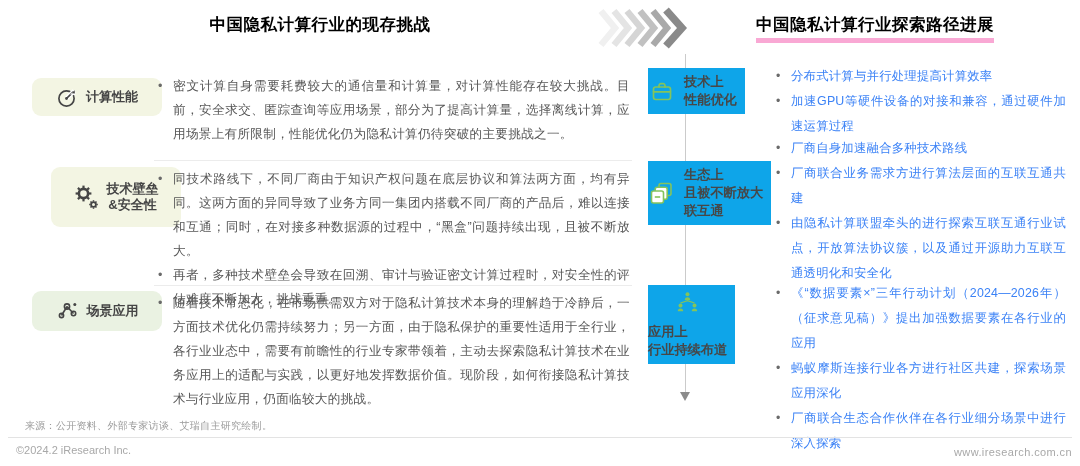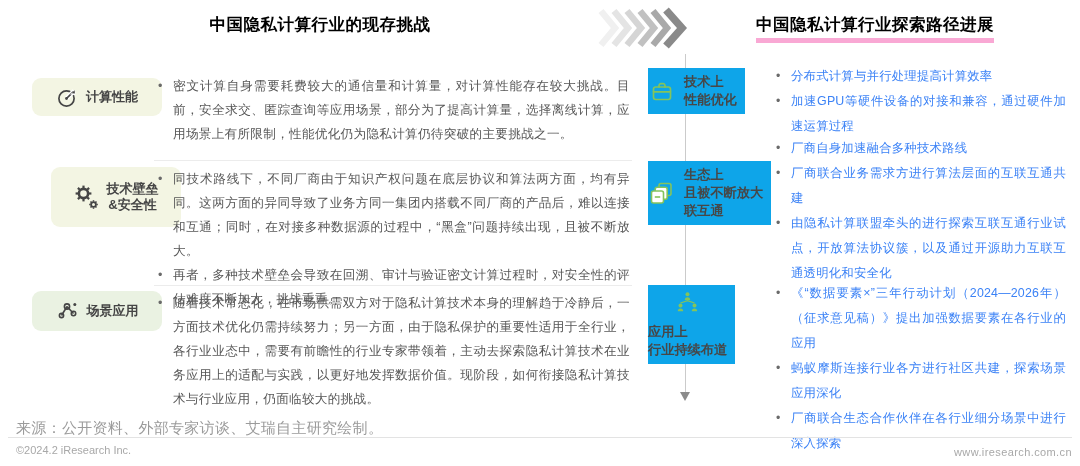--- a/index.html
+++ b/index.html
@@ -40,21 +40,21 @@
   .timeline-arrow{position:absolute;left:680px;top:392px;width:0;height:0;
     border-left:5.5px solid transparent;border-right:5.5px solid transparent;border-top:9px solid #8b8b8b;}
   .path-item{position:absolute;left:648px;display:flex;align-items:center;gap:9px;background:#0ea5e9;
     padding:5px 8px 5px 0;z-index:2;}
   .p1{top:68px;} .p2{top:161px;} .p3{top:285px;flex-direction:column;}
   .path-label{font-size:13.2px;font-weight:bold;color:#474747;line-height:18px;white-space:nowrap;}
   .path-label span{display:block;}
   .path-icon{display:flex;align-items:center;justify-content:center;width:27px;}
 
   
-  .source-note{position:absolute;left:16px;top:419px;font-size:15px;color:#9b9b9b;letter-spacing:.3px;text-align:right;}
+  .source-note{position:absolute;left:25px;top:419px;font-size:10px;color:#9b9b9b;letter-spacing:.3px;text-align:right;}
   .footer-rule{position:absolute;left:8px;right:8px;top:437px;border-top:1px solid #e3e3e3;}
   .copyright{position:absolute;left:16px;top:444px;font-size:11px;color:#a8a8a8;text-align:center;}
   .website{position:absolute;right:8px;top:446px;font-size:11px;color:#a8a8a8;letter-spacing:.4px;}
 </style>
 </head>
 <body>
 
 <div class="canvas">
 
   <div class="title left-title">中国隐私计算行业的现存挑战</div>

